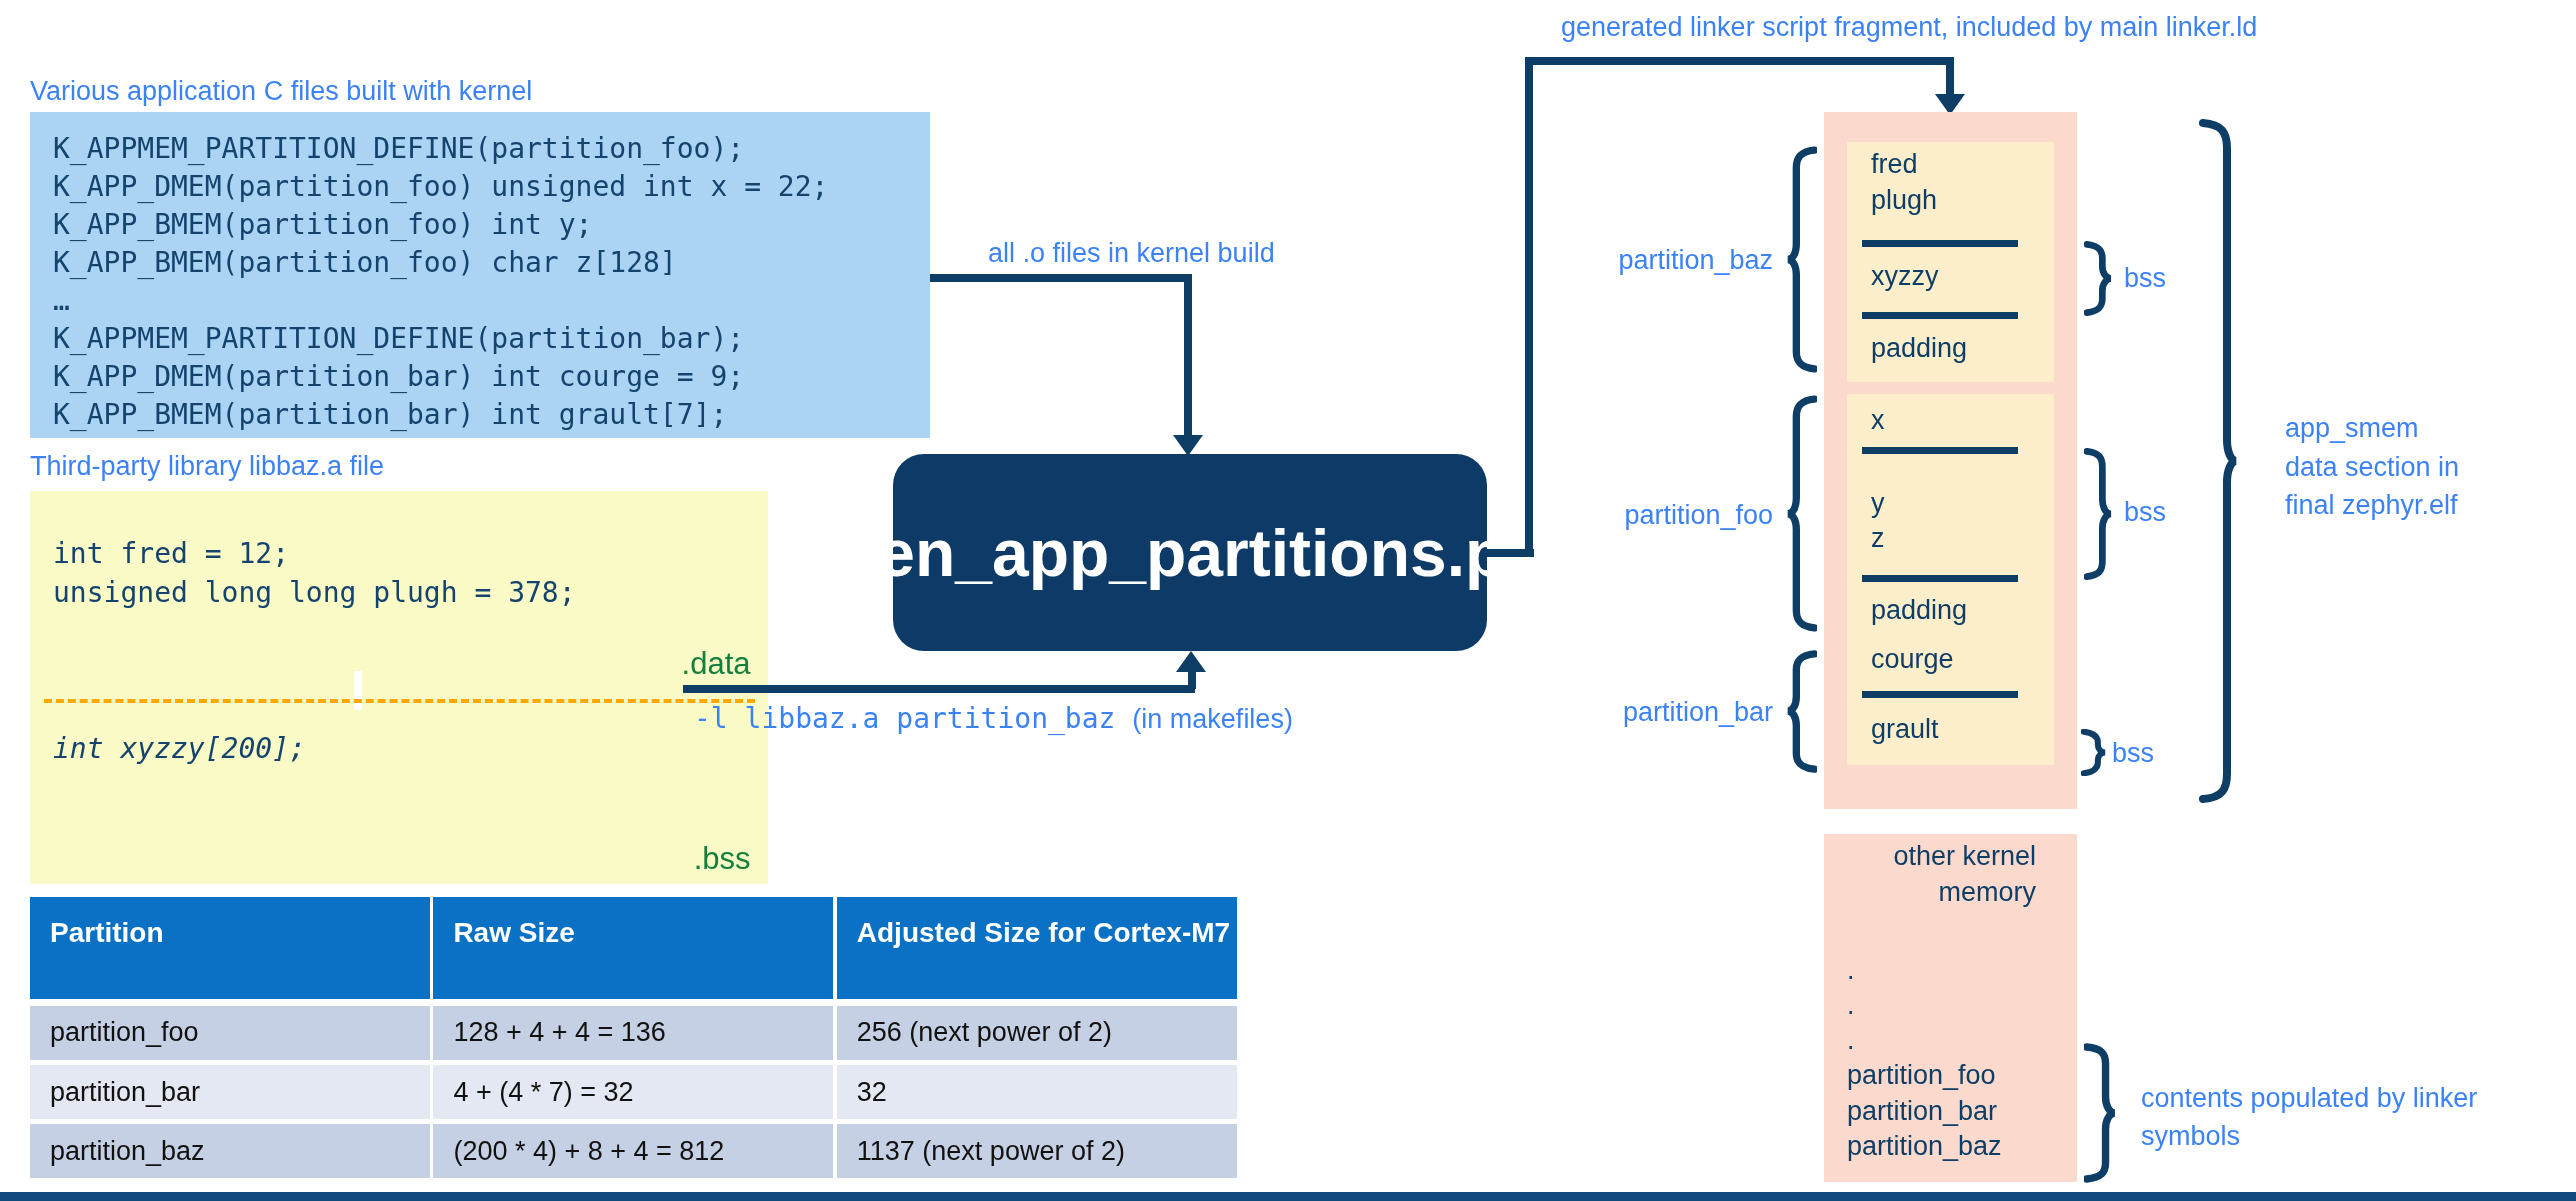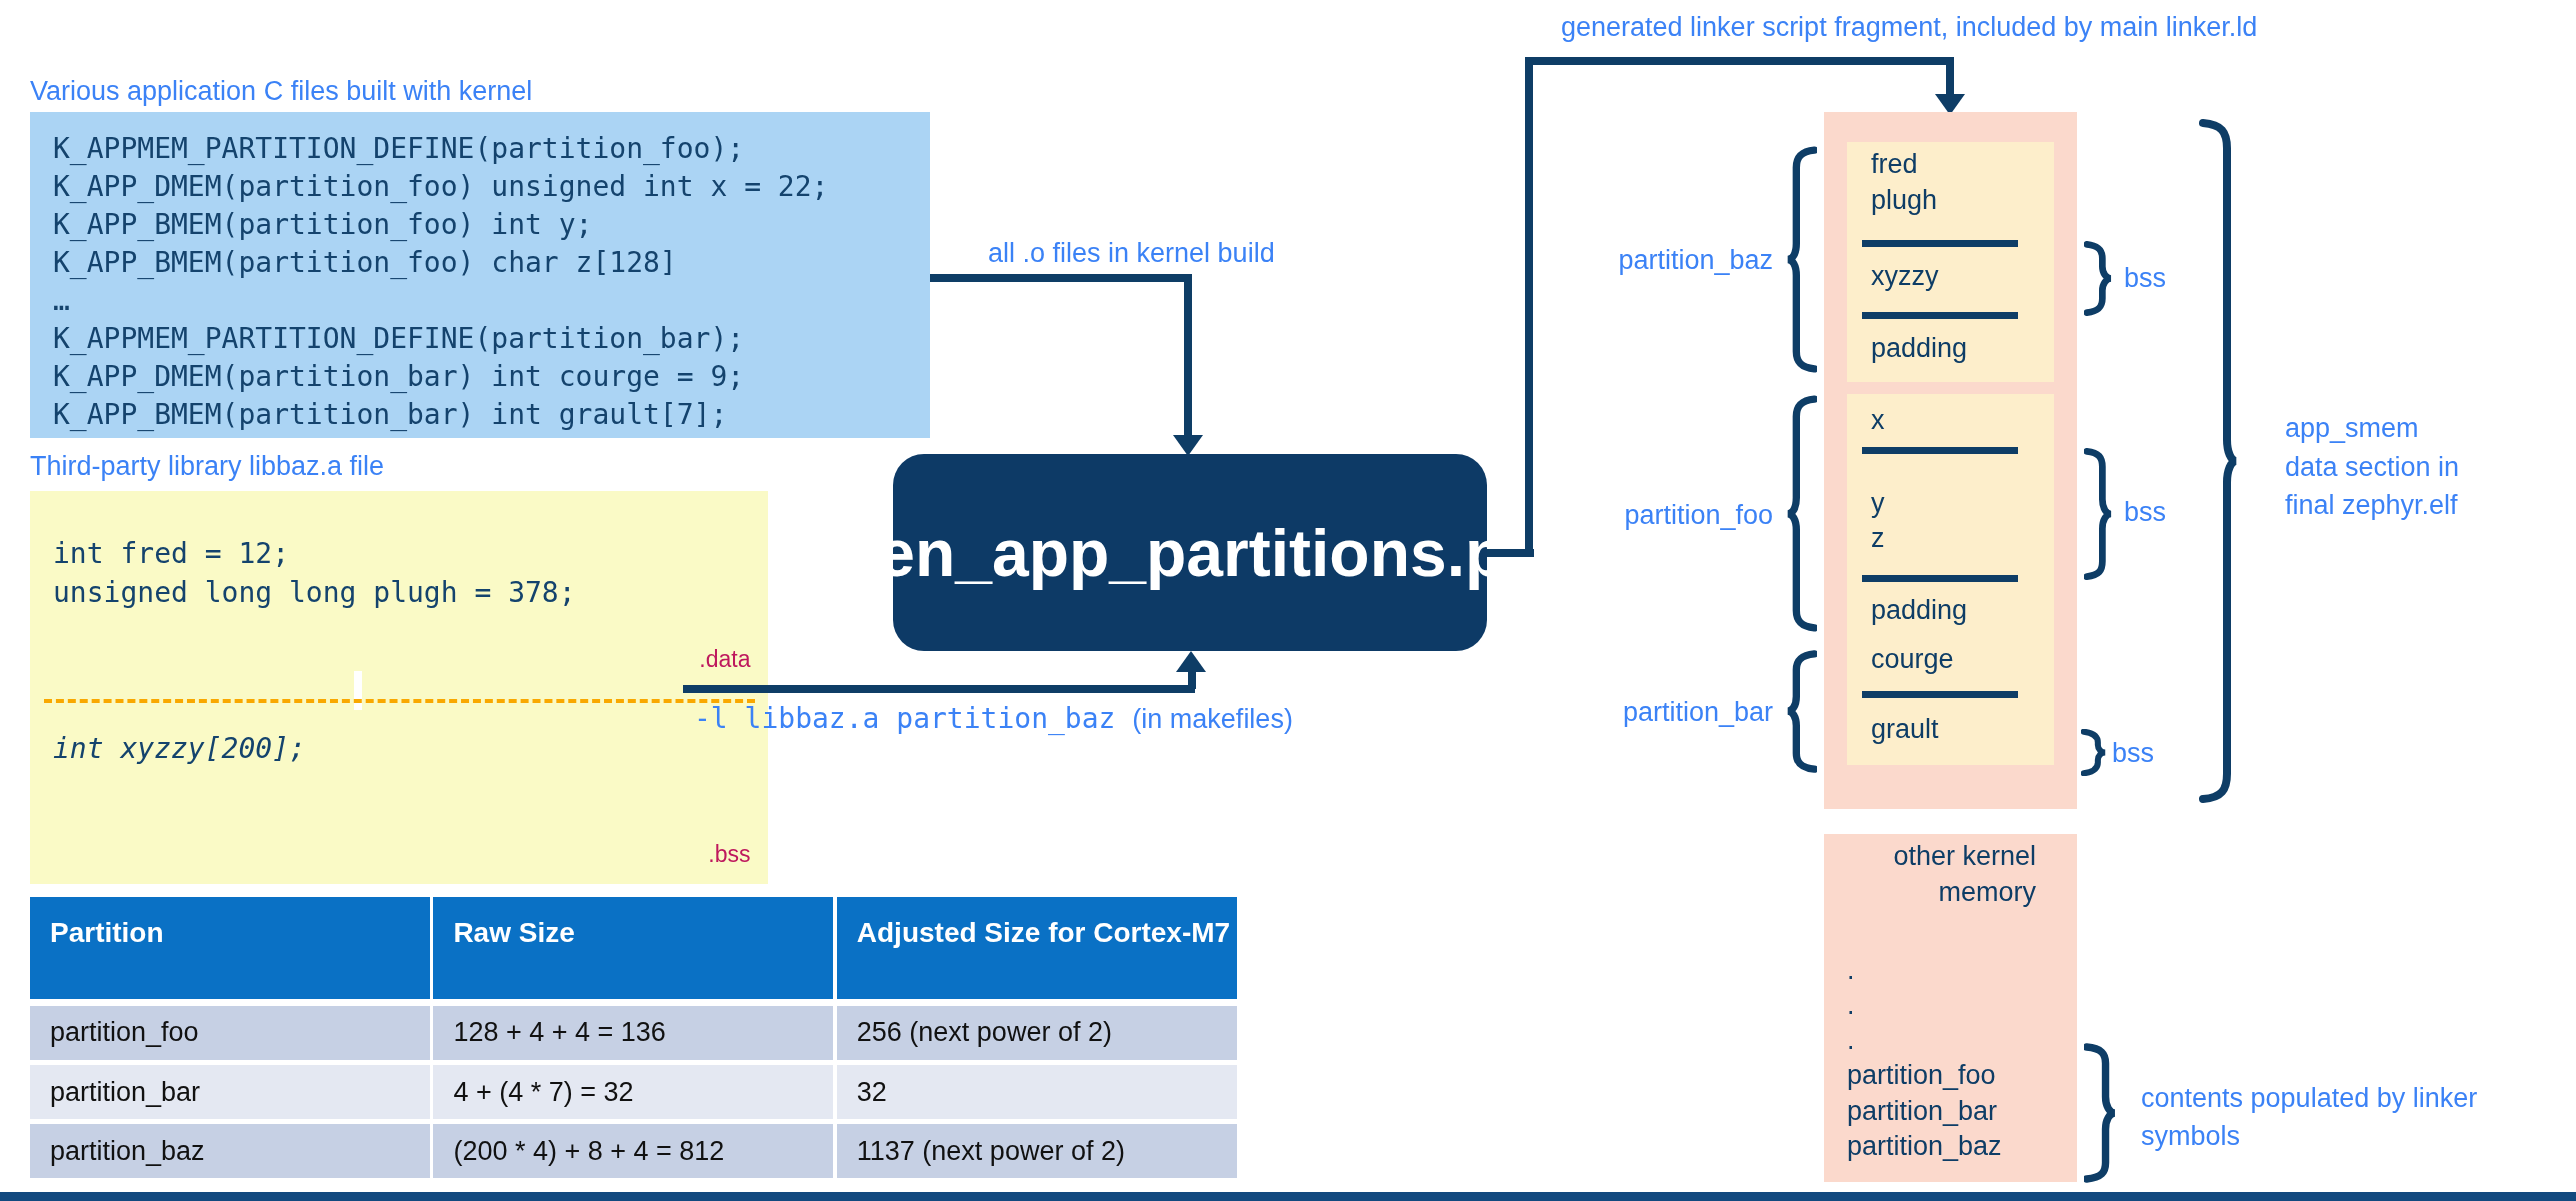--- a/index.html
+++ b/index.html
@@ -10,21 +10,21 @@
   .mono{font-family:"DejaVu Sans Mono",monospace;}
   .seg{position:absolute;background:#0e3d66;}
   .ah{position:absolute;width:0;height:0;}
   .ah-down{border-left:15.5px solid transparent;border-right:15.5px solid transparent;border-top:21.6px solid #0e3d66;}
   .ah-up{border-left:15.5px solid transparent;border-right:15.5px solid transparent;border-bottom:21.6px solid #0e3d66;}
   .codeblock{position:absolute;left:30px;top:112px;width:900px;height:326px;background:#abd4f4;
              padding:17.5px 0 0 23px;box-sizing:border-box;}
   .codeline{font-family:"DejaVu Sans Mono",monospace;font-size:28px;line-height:38px;color:#14436d;white-space:pre;}
   .libblock{position:absolute;left:30px;top:491px;width:738px;height:393px;background:#fafac6;}
   .libline{position:absolute;left:23px;font-family:"DejaVu Sans Mono",monospace;font-size:28px;color:#14436d;white-space:pre;}
-  .seclabel{position:absolute;right:17.5px;font-size:23px;color:#be185d;}
+  .seclabel{position:absolute;right:17.5px;font-size:31px;color:#15803d;}
   .dashline{position:absolute;left:13.5px;right:13.5px;top:699px;border-top:4.7px dashed #f9a800;}
   .caret{position:absolute;background:#ffffff;}
   .genbox{position:absolute;left:893px;top:454px;width:594px;height:197px;background:#0d3a66;
           border-radius:31px;display:flex;align-items:center;justify-content:center;}
   .genlabel{color:#ffffff;font-size:66px;letter-spacing:0px;font-weight:bold;}
   .membox{position:absolute;background:#fbd9cc;}
   .innerblock{position:absolute;left:23px;width:207px;background:#fdeecb;}
   .memtext{position:absolute;left:24px;font-size:27px;color:#0e3d66;white-space:nowrap;}
   .memdiv{position:absolute;left:15px;width:156px;height:6.7px;background:#0e3d66;}
   .brace{position:absolute;}

